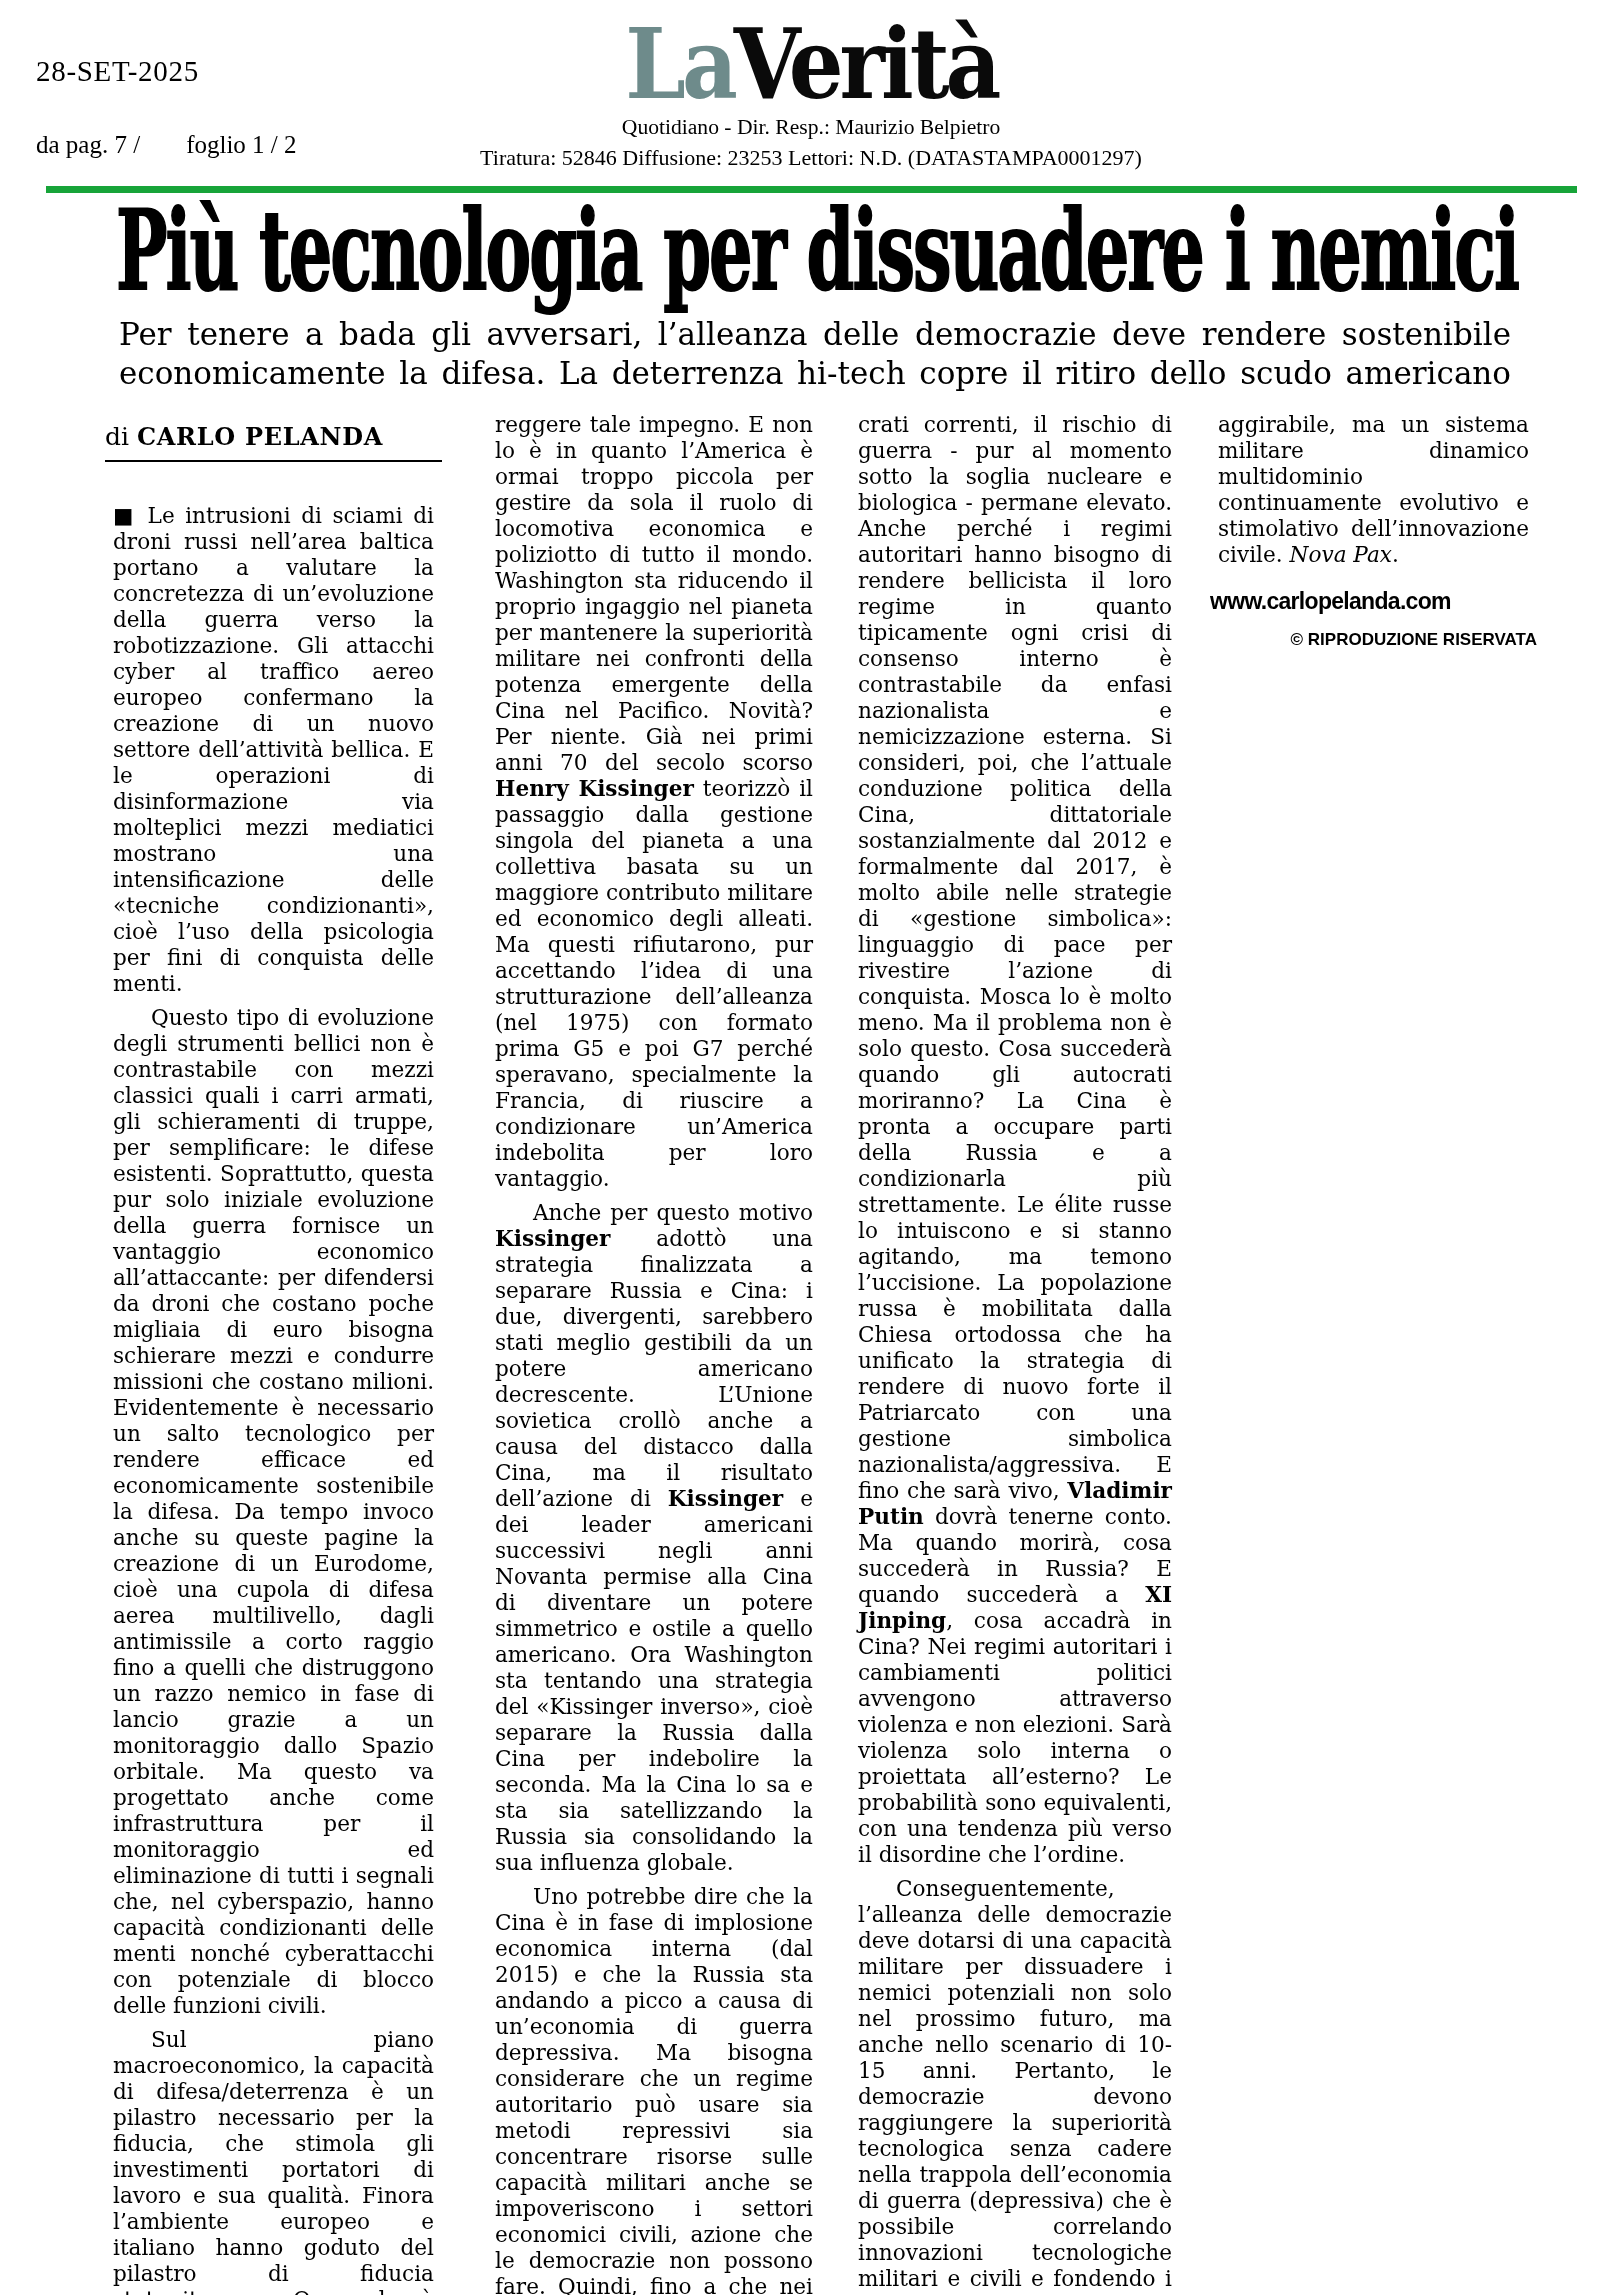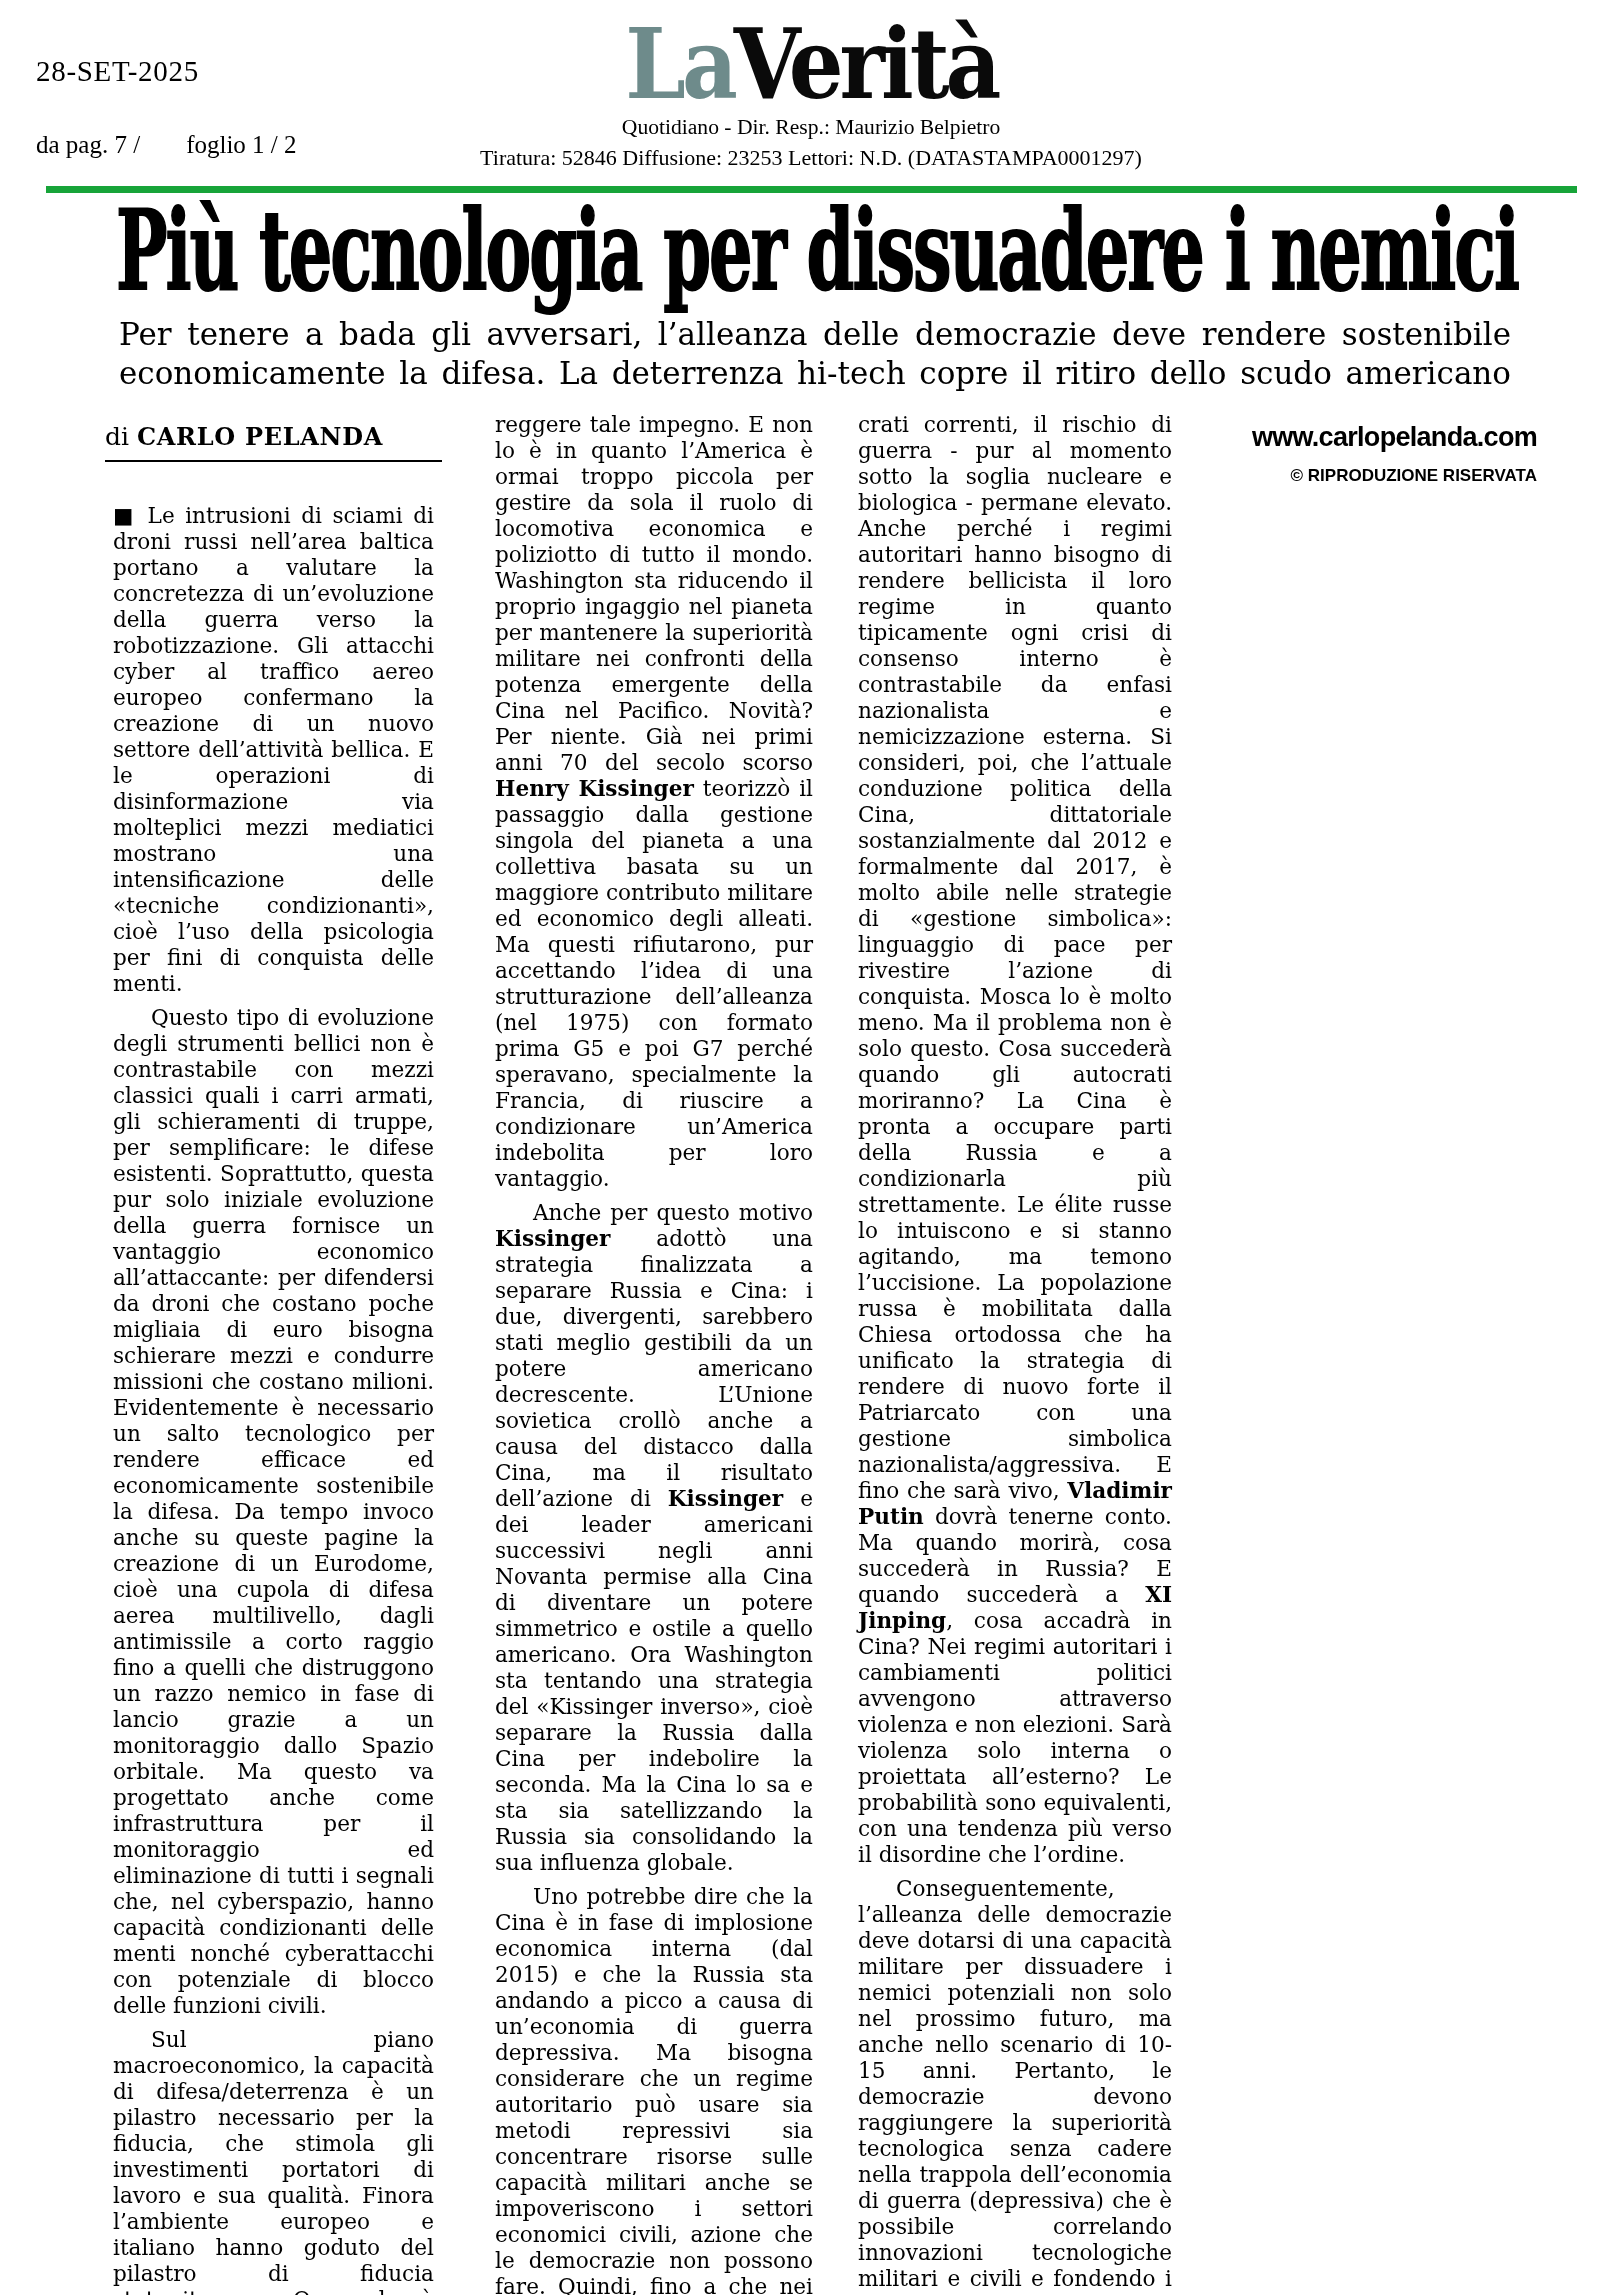--- a/index.html
+++ b/index.html
@@ -47,22 +47,22 @@
   .col{position:absolute;font-size:21.6px;line-height:26px;text-align:justify;}
   #col1{left:105px;top:495px;width:337px;}
   #col2{left:487px;top:404px;width:334px;}
   #col3{left:850px;top:404px;width:330px;}
   #col4{left:1210px;top:404px;width:327px;}
   .col p{margin:8px;}
   .col p.ind{text-indent:38px;}
   .b{font-weight:bold;}
   .i{font-style:italic;}
   .website{
-    margin-top:20px;text-align:right;font-family:"Liberation Sans",sans-serif;
-    font-weight:bold;font-size:27px;letter-spacing:-0.7px;
+    margin-top:20px;font-family:"Liberation Sans",sans-serif;
+    font-weight:bold;font-size:23px;letter-spacing:-0.7px;
   }
   .copyright{
     margin-top:13px;text-align:right;font-family:"Liberation Sans",sans-serif;
     font-weight:bold;font-size:17px;letter-spacing:0;
   }
 </style>
 </head>
 <body>
 
 <div class="date-block">
@@ -103,16 +103,17 @@
     <p><span>reggere tale impegno. E non lo è in quanto l’America è ormai troppo piccola per gestire da sola il ruolo di locomotiva economica e poliziotto di tutto il mondo. Washington sta riducendo il proprio ingaggio nel pianeta per mantenere la superiorità militare nei confronti della potenza emergente della Cina nel Pacifico. Novità? Per niente. Già nei primi anni 70 del secolo scorso </span><span class="b">Henry Kissinger</span><span> teorizzò il passaggio dalla gestione singola del pianeta a una collettiva basata su un maggiore contributo militare ed economico degli alleati. Ma questi rifiutarono, pur accettando l’idea di una strutturazione dell’alleanza (nel 1975) con formato prima G5 e poi G7 perché speravano, specialmente la Francia, di riuscire a condizionare un’America indebolita per loro vantaggio.</span></p>
     <p class="ind"><span>Anche per questo motivo </span><span class="b">Kissinger</span><span> adottò una strategia finalizzata a separare Russia e Cina: i due, divergenti, sarebbero stati meglio gestibili da un potere americano decrescente. L’Unione sovietica crollò anche a causa del distacco dalla Cina, ma il risultato dell’azione di </span><span class="b">Kissinger</span><span> e dei leader americani successivi negli anni Novanta permise alla Cina di diventare un potere simmetrico e ostile a quello americano. Ora Washington sta tentando una strategia del «Kissinger inverso», cioè separare la Russia dalla Cina per indebolire la seconda. Ma la Cina lo sa e sta sia satellizzando la Russia sia consolidando la sua influenza globale.</span></p>
     <p class="ind"><span>Uno potrebbe dire che la Cina è in fase di implosione economica interna (dal 2015) e che la Russia sta andando a picco a causa di un’economia di guerra depressiva. Ma bisogna considerare che un regime autoritario può usare sia metodi repressivi sia concentrare risorse sulle capacità militari anche se impoveriscono i settori economici civili, azione che le democrazie non possono fare. Quindi, fino a che nei regimi autoritari attuali restano in vita gli auto-</span></p>
   </div>
 <div id="col3" class="col">
     <p><span>crati correnti, il rischio di guerra - pur al momento sotto la soglia nucleare e biologica - permane elevato. Anche perché i regimi autoritari hanno bisogno di rendere bellicista il loro regime in quanto tipicamente ogni crisi di consenso interno è contrastabile da enfasi nazionalista e nemicizzazione esterna. Si consideri, poi, che l’attuale conduzione politica della Cina, dittatoriale sostanzialmente dal 2012 e formalmente dal 2017, è molto abile nelle strategie di «gestione simbolica»: linguaggio di pace per rivestire l’azione di conquista. Mosca lo è molto meno. Ma il problema non è solo questo. Cosa succederà quando gli autocrati moriranno? La Cina è pronta a occupare parti della Russia e a condizionarla più strettamente. Le élite russe lo intuiscono e si stanno agitando, ma temono l’uccisione. La popolazione russa è mobilitata dalla Chiesa ortodossa che ha unificato la strategia di rendere di nuovo forte il Patriarcato con una gestione simbolica nazionalista/aggressiva. E fino che sarà vivo, </span><span class="b">Vladimir Putin</span><span> dovrà tenerne conto. Ma quando morirà, cosa succederà in Russia? E quando succederà a </span><span class="b">XI Jinping</span><span>, cosa accadrà in Cina? Nei regimi autoritari i cambiamenti politici avvengono attraverso violenza e non elezioni. Sarà violenza solo interna o proiettata all’esterno? Le probabilità sono equivalenti, con una tendenza più verso il disordine che l’ordine.</span></p>
     <p class="ind"><span>Conseguentemente, l’alleanza delle democrazie deve dotarsi di una capacità militare per dissuadere i nemici potenziali non solo nel prossimo futuro, ma anche nello scenario di 10-15 anni. Pertanto, le democrazie devono raggiungere la superiorità tecnologica senza cadere nella trappola dell’economia di guerra (depressiva) che è possibile correlando innovazioni tecnologiche militari e civili e fondendo i concetti di difesa ed attacco, con raggio globale. Eurodome non dovrà diventare una linea Maginot fissa e</span></p>
   </div>
 <div id="col4" class="col">
 
+<p><span>aggirabile, ma un sistema militare dinamico multidominio continuamente evolutivo e stimolativo dell’innovazione civile. </span><span class="i">Nova Pax</span><span>.</span></p>
     <div class="website">www.carlopelanda.com</div>
     <div class="copyright">© RIPRODUZIONE RISERVATA</div>
   </div>
 
 
 </body></html>

